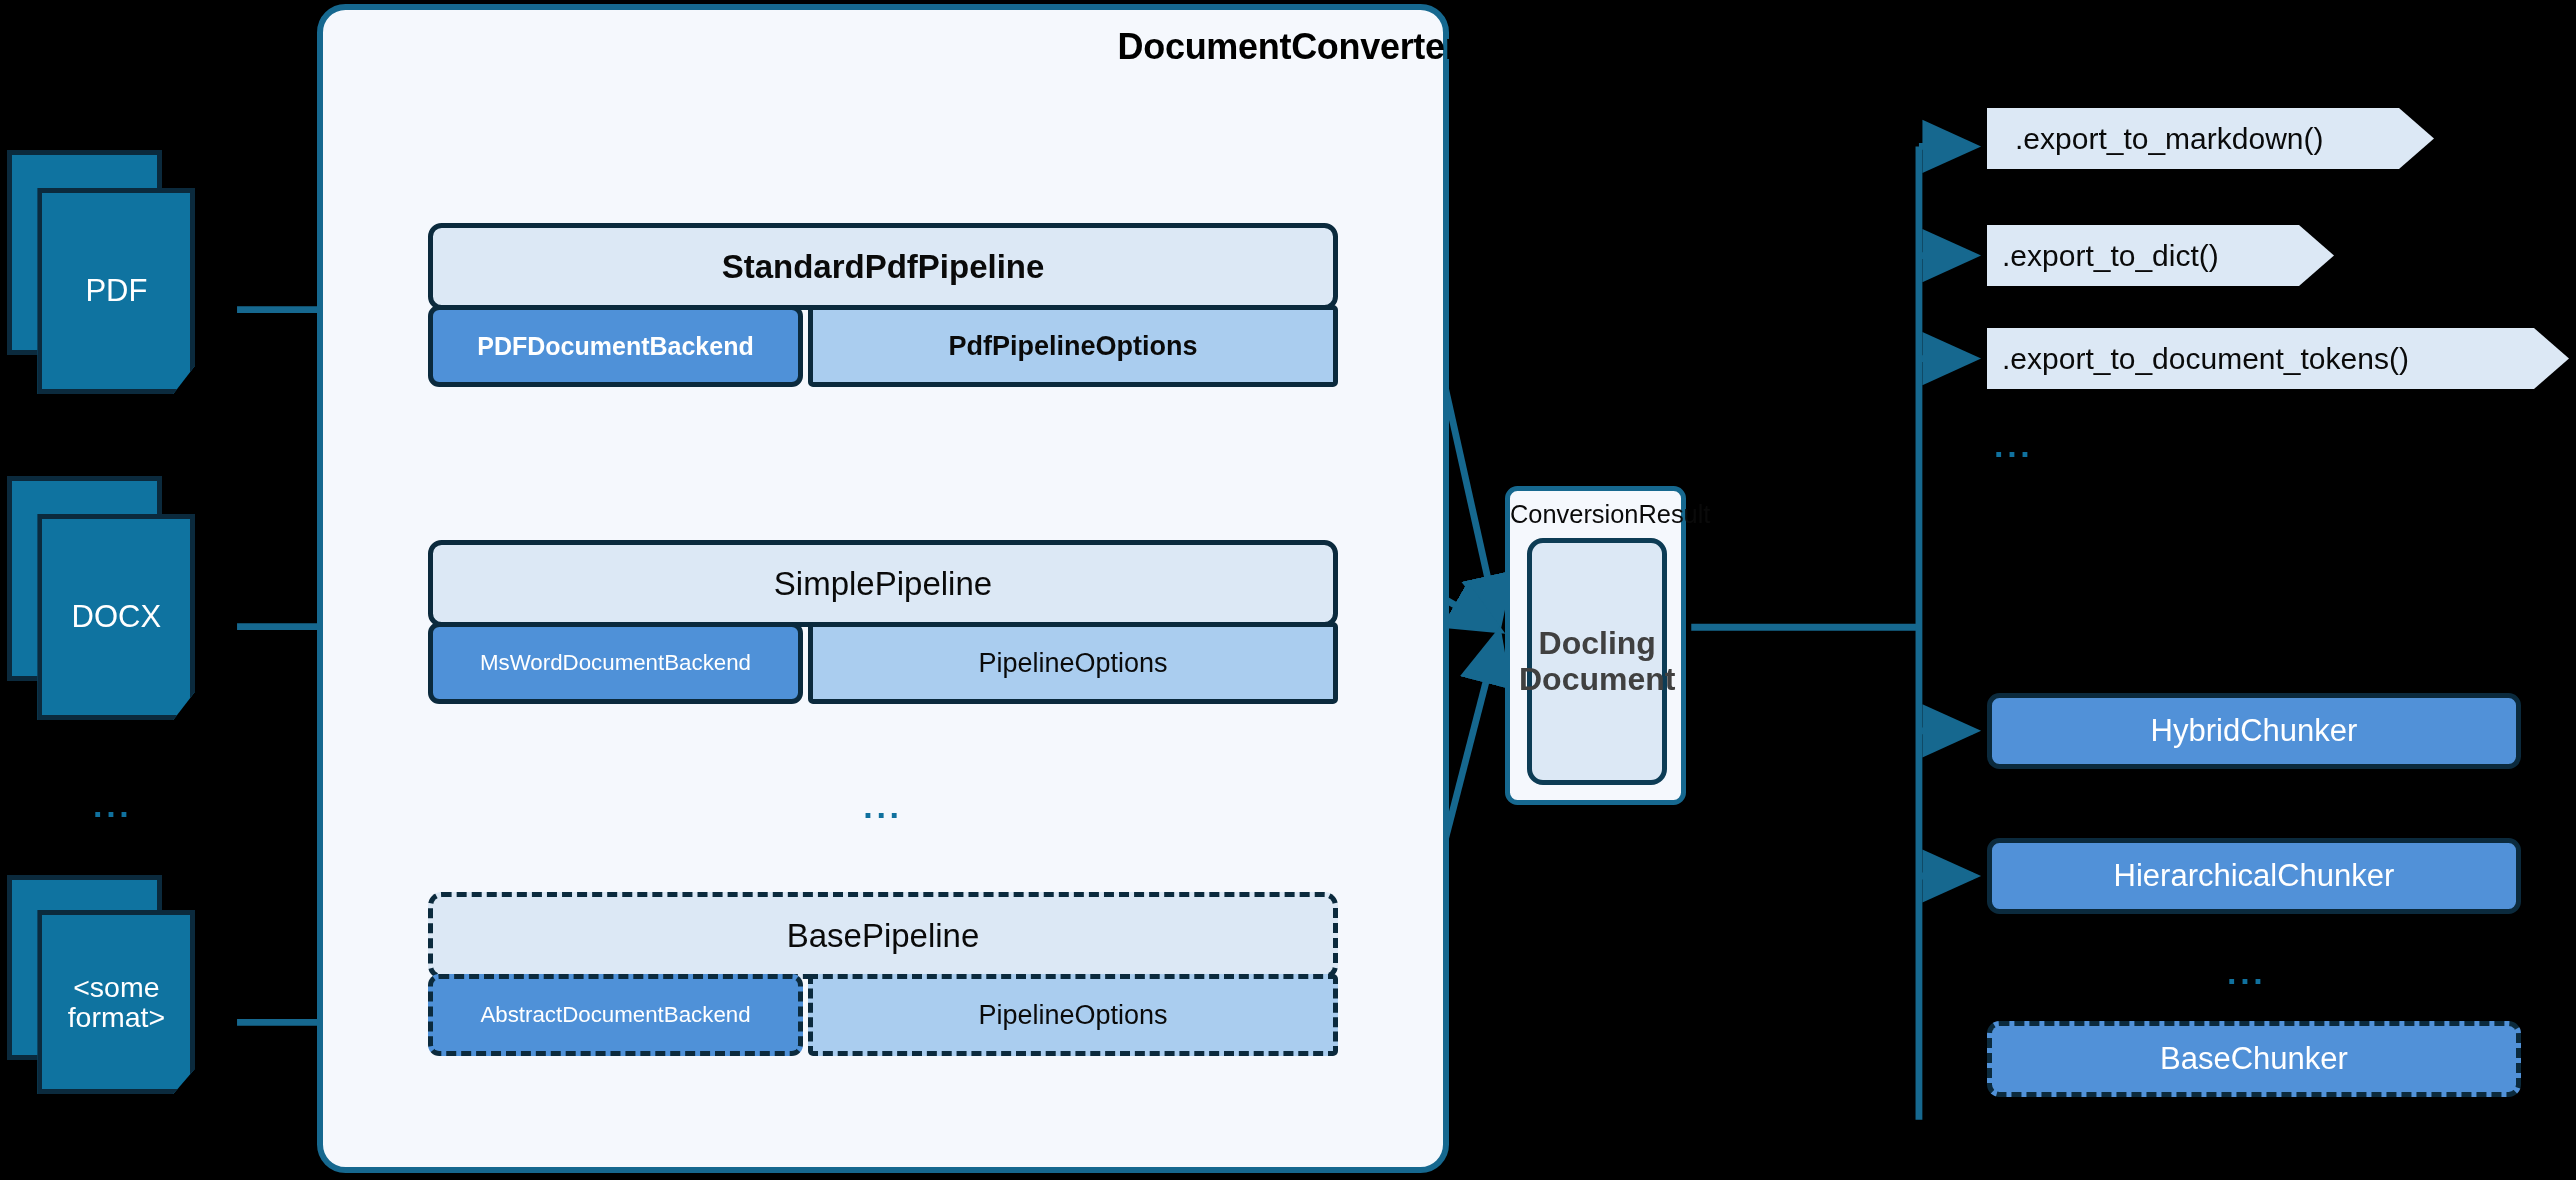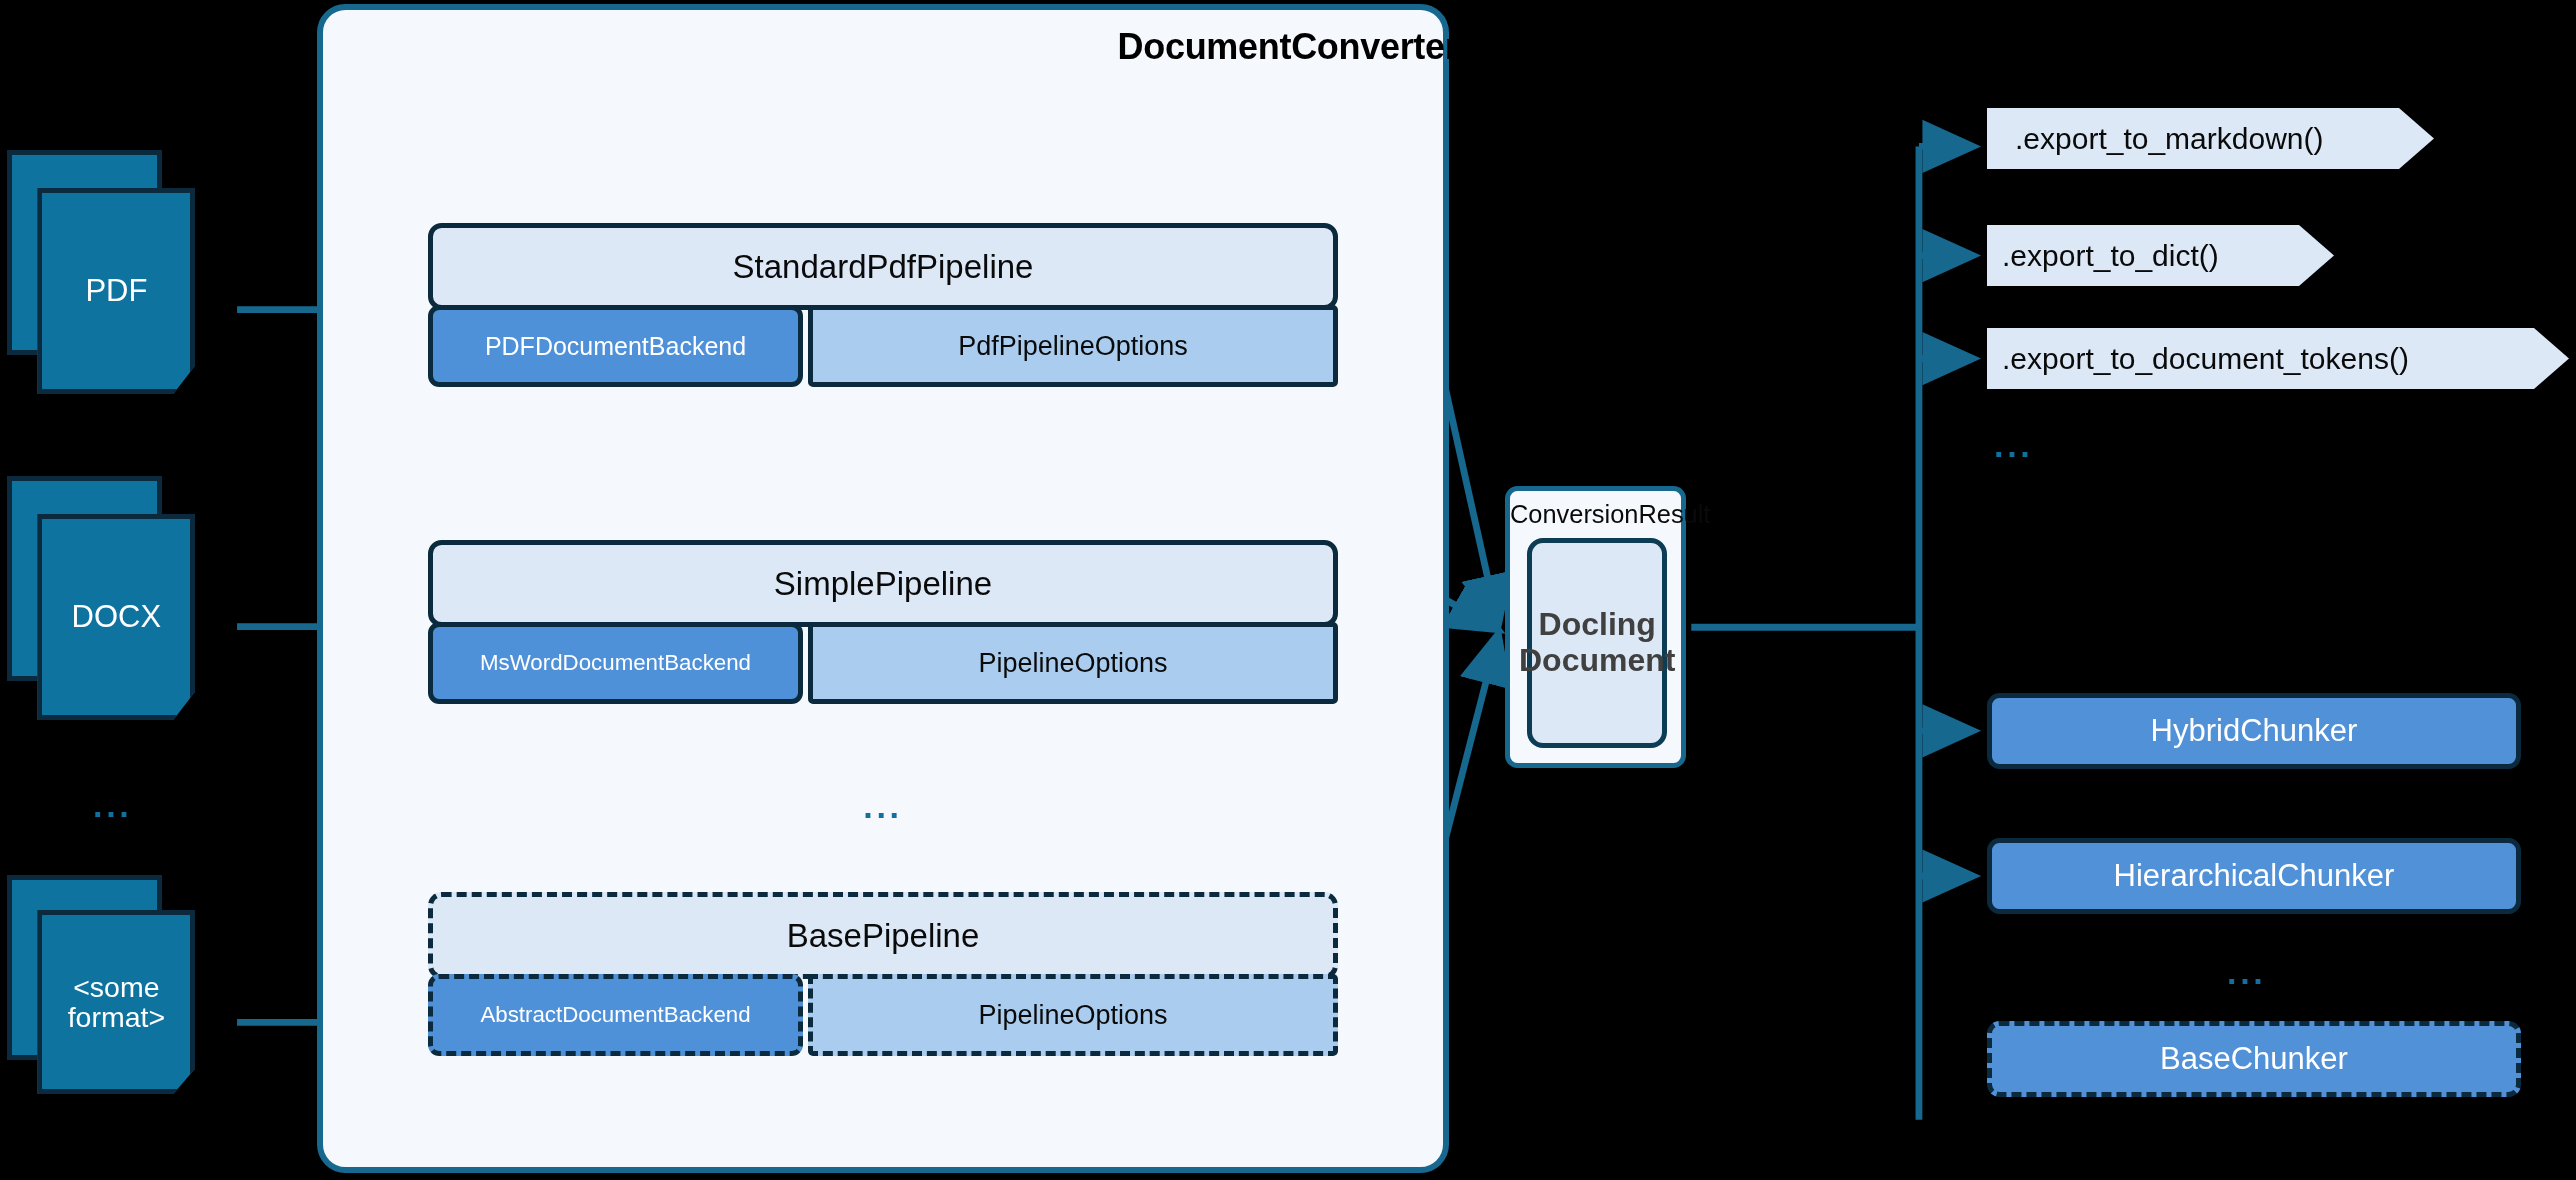--- a/index.html
+++ b/index.html
@@ -80,21 +80,21 @@
 
   .mid-ellipsis{
     position:absolute;left:428px;width:910px;
     text-align:center;color:#10719e;
     font-size:34px;font-weight:bold;line-height:1;
     letter-spacing:3.7px;
   }
 
   
   #convresult{
-    position:absolute;left:1505px;top:486px;width:181px;height:282px;
+    position:absolute;left:1505px;top:486px;width:181px;height:319px;
     background:#f5f8fd;
     border:5.6px solid #16688f;
     border-radius:12.4px;
     box-sizing:border-box;
   }
   #convresult-label{
     position:absolute;left:0;right:0;top:8.7px;
     text-align:center;font-size:25.4px;color:#0a0a0a;white-space:nowrap;
   }
   #docling-doc{
@@ -188,21 +188,21 @@
     <div class="back" style="width:155px;height:185px;"></div>
     <div class="front" style="left:30px;top:35px;width:158px;height:184px;font-size:28.5px;flex-direction:column;">
       <span>&lt;some</span>
       <span>format&gt;</span>
     </div>
   </div>
 
   <div id="converter"></div>
   <div id="converter-title">DocumentConverter</div>
 
-  <div class="pipeline" style="top:223px;">
+  <div class="pipeline" style="top:223px;font-weight:bold;">
     <div class="pl-head">StandardPdfPipeline</div>
     <div class="pl-row">
       <div class="pl-backend">PDFDocumentBackend</div>
       <div class="pl-options">PdfPipelineOptions</div>
     </div>
   </div>
 
   <div class="pipeline" style="top:540px;">
     <div class="pl-head">SimplePipeline</div>
     <div class="pl-row">

